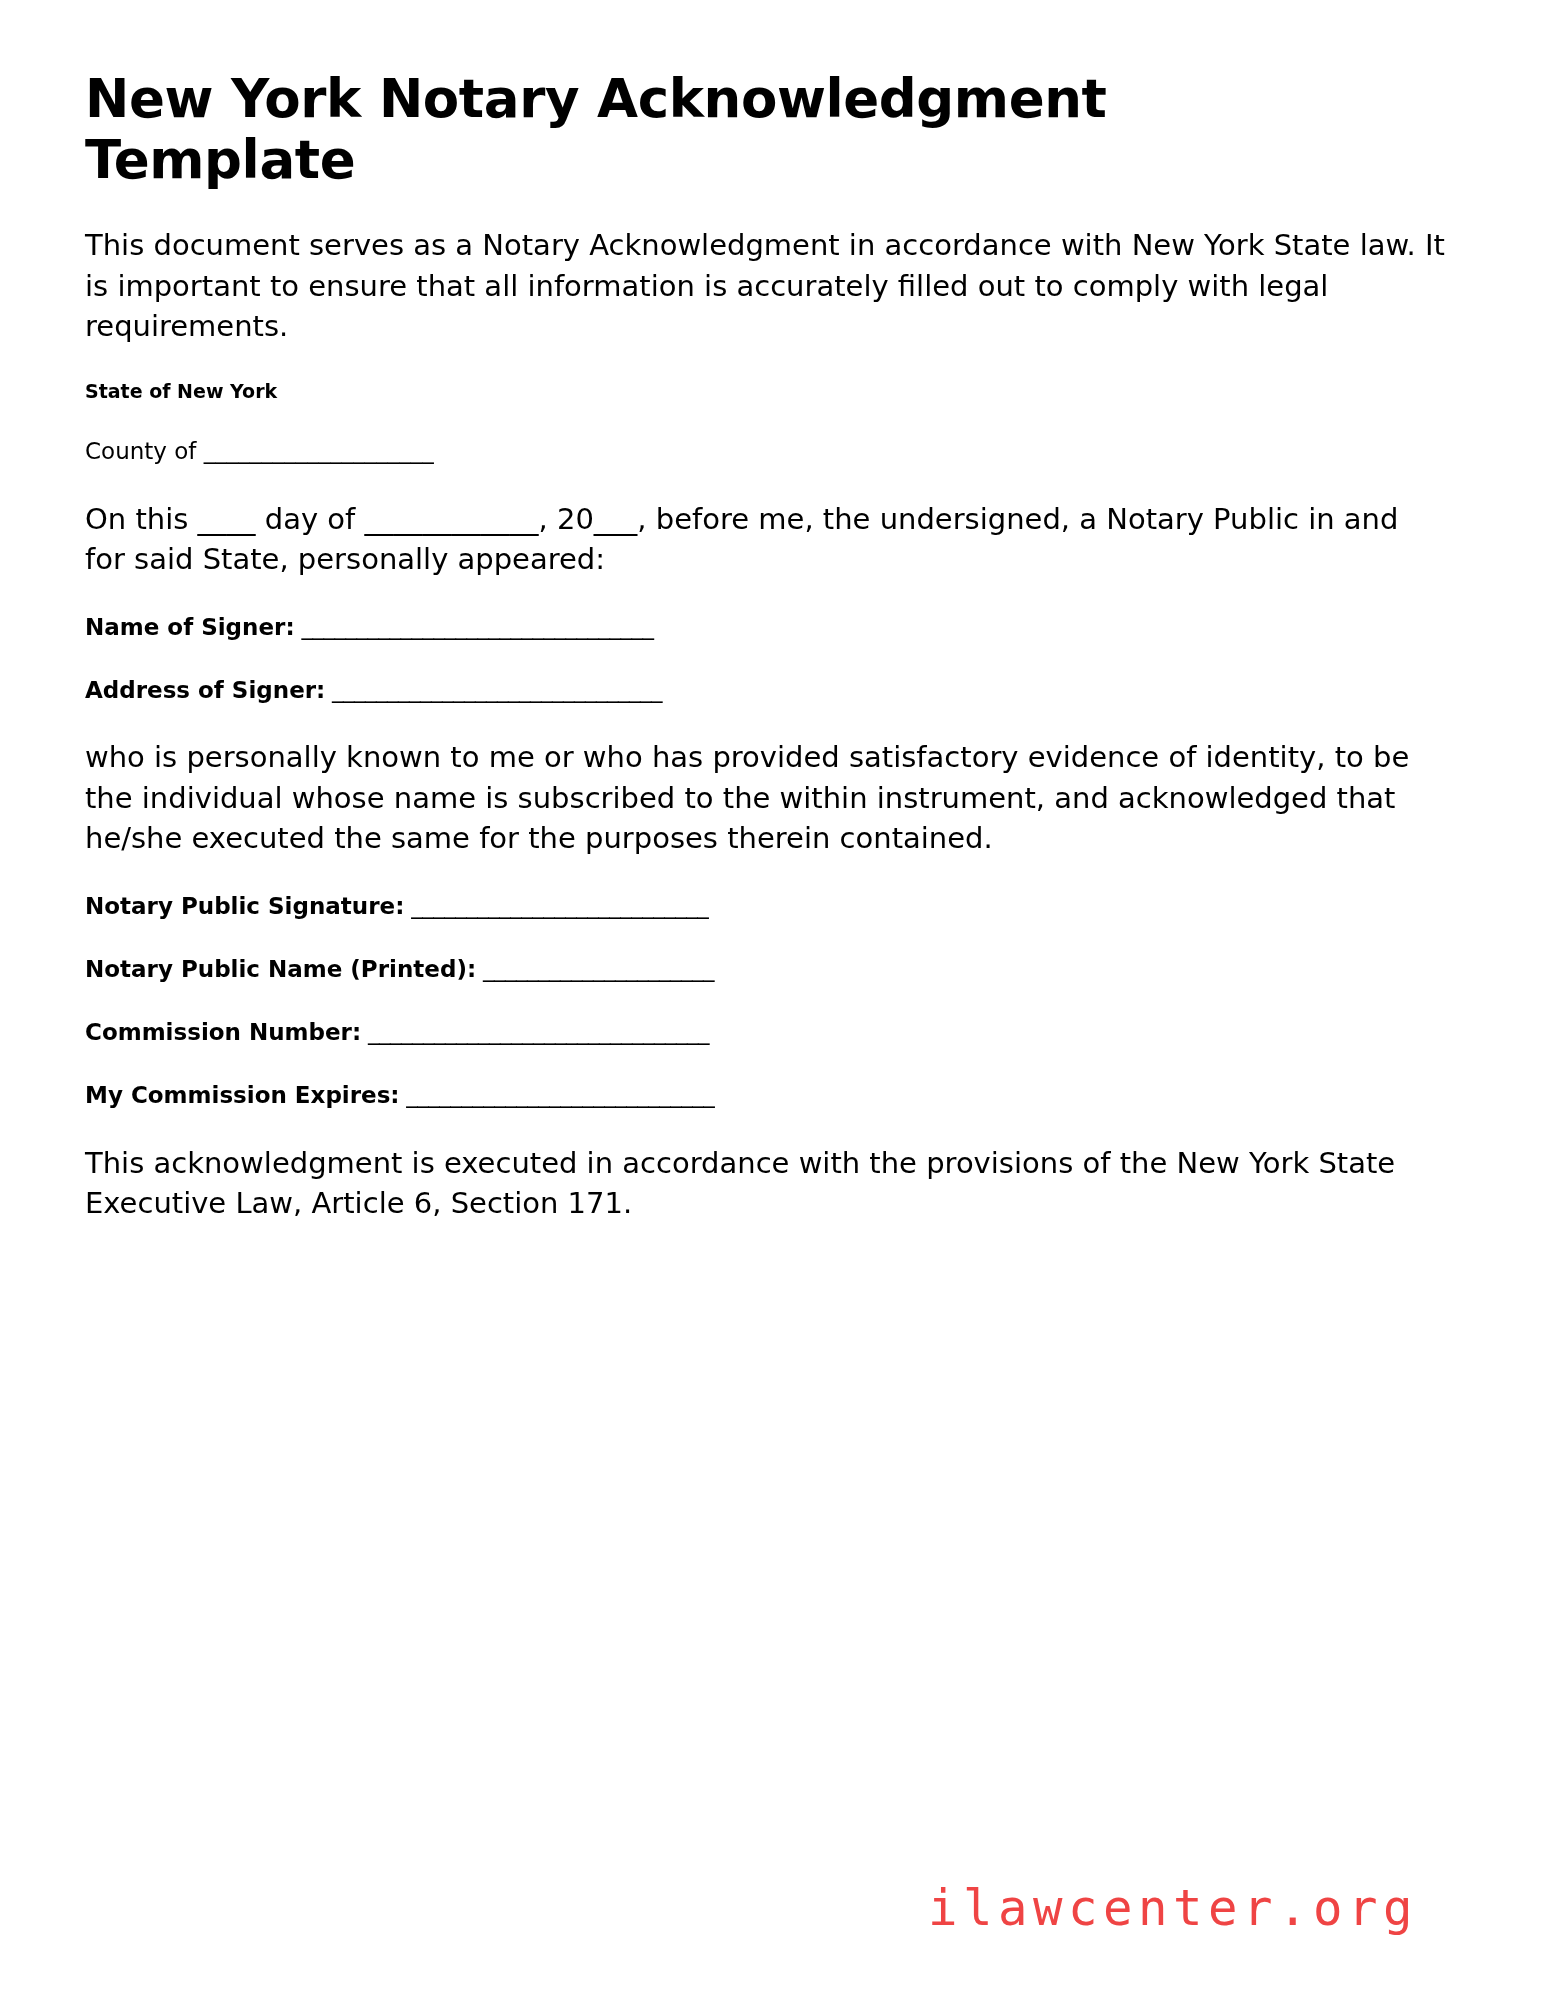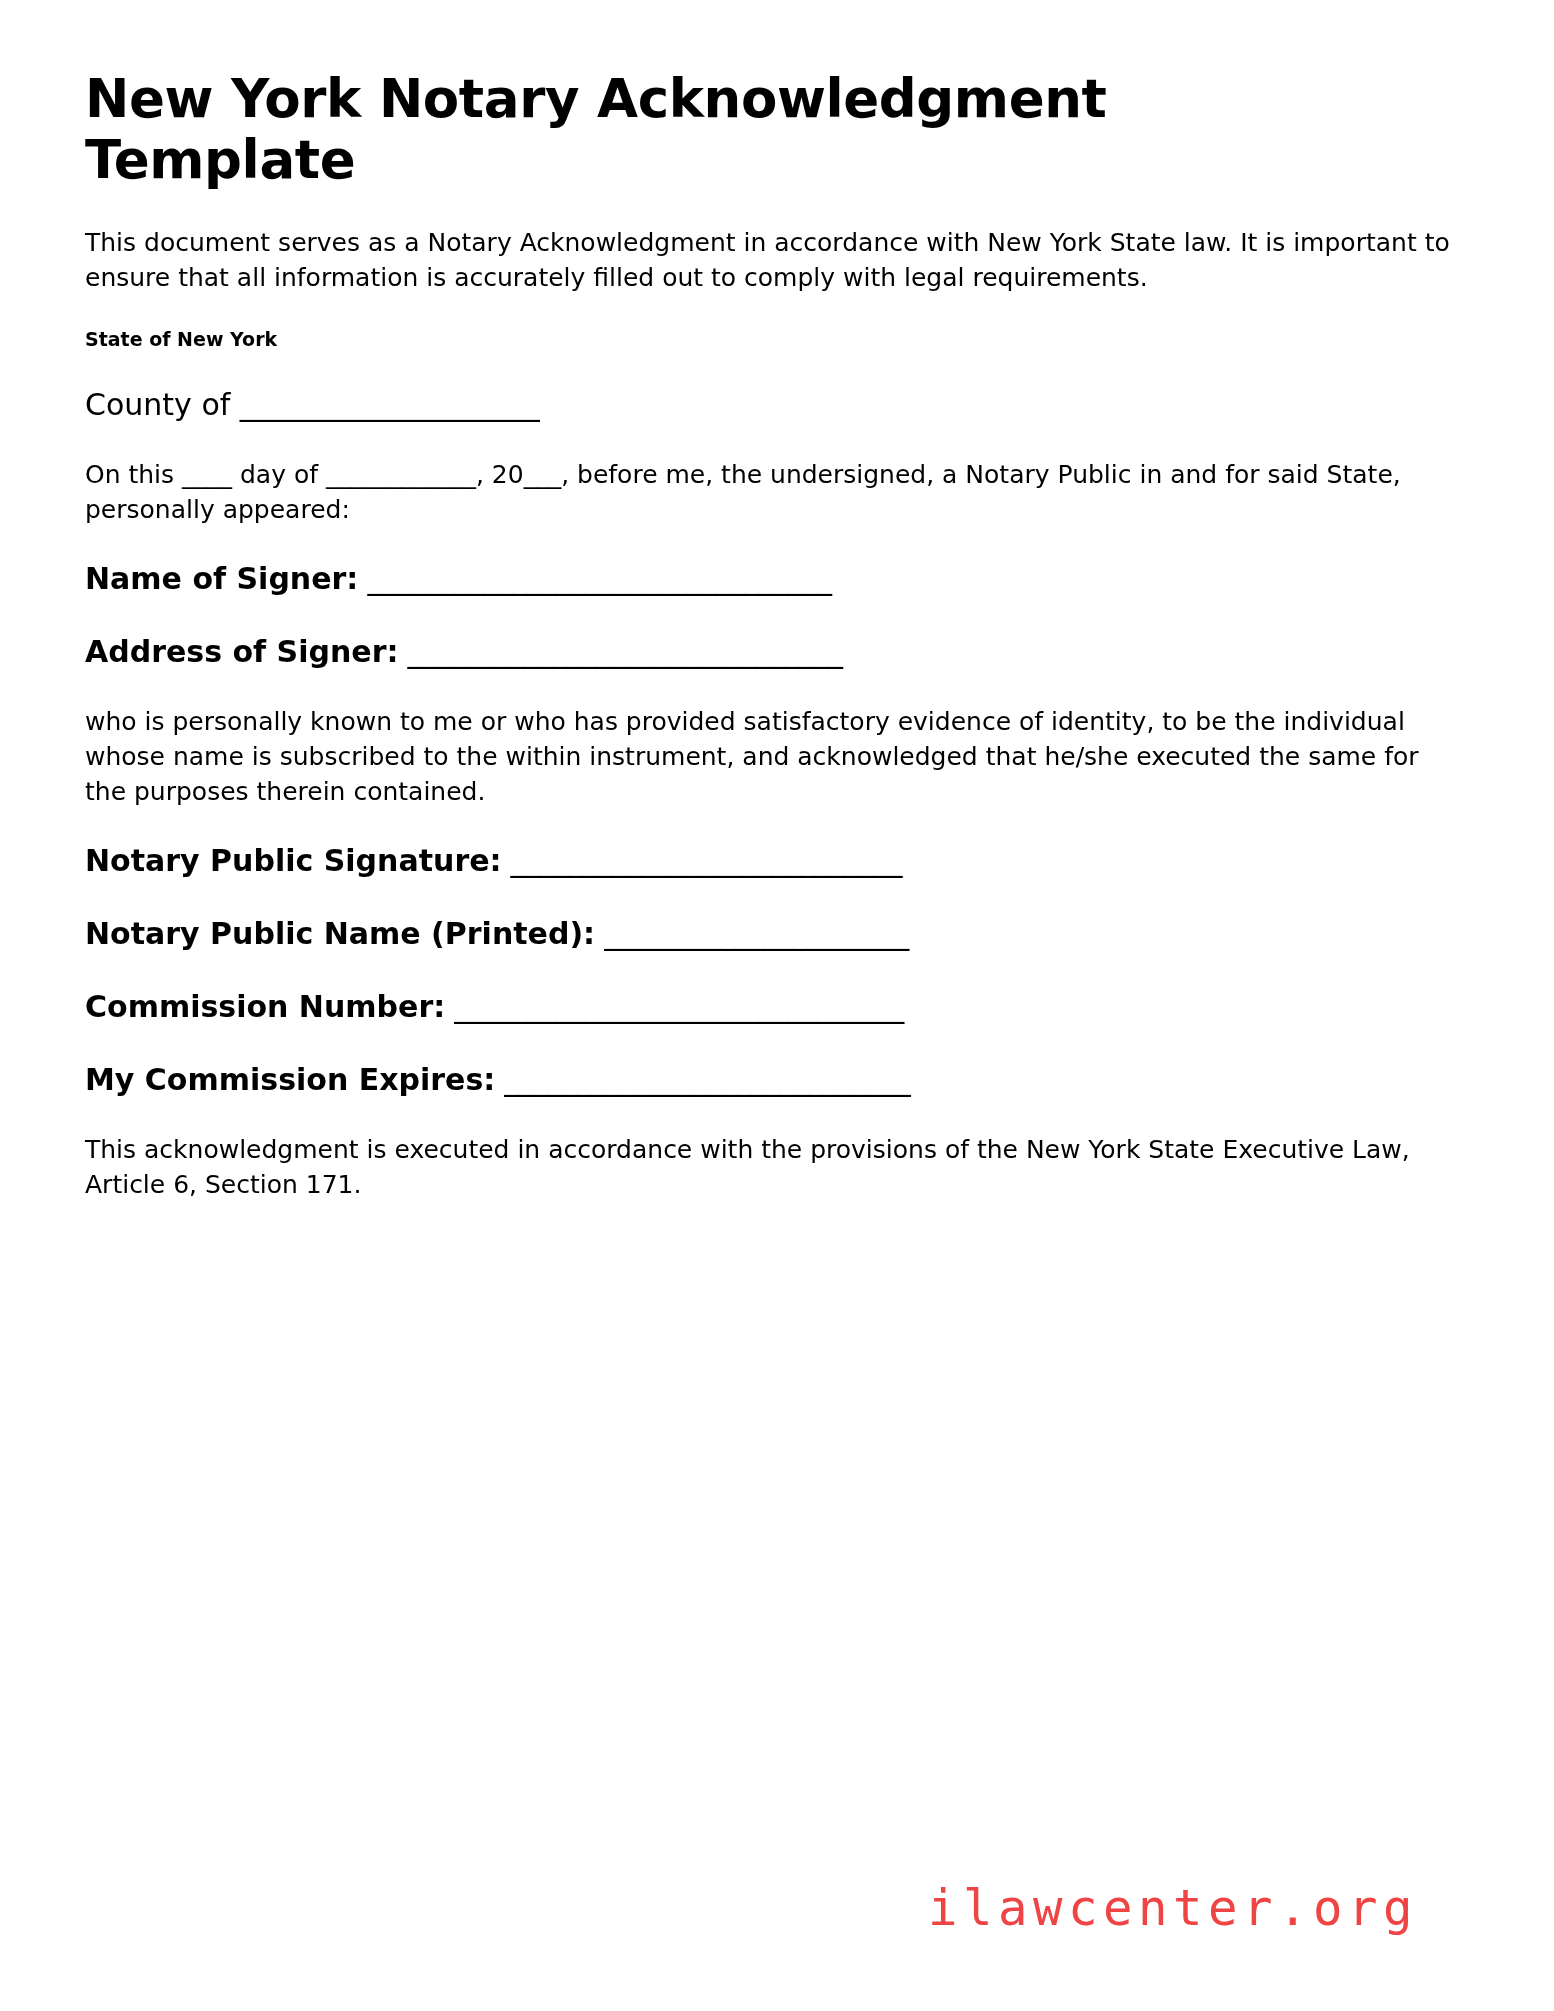--- a/index.html
+++ b/index.html
@@ -34,40 +34,40 @@
   .doc-title {
     font-size: 53px;
     font-weight: bold;
     line-height: 1.16;
     letter-spacing: -0.4px;
     margin: 0 0 34px 0;
     max-width: 1190px;
   }
 
   p.para {
-    font-size: 25px;
+    font-size: 29px;
     line-height: 1.40;
     margin: 0 0 31px 0;
     max-width: 1370px;
   }
 
   p.para.tight {
     max-width: 1355px;
   }
 
   .bold-line {
     font-size: 19px;
     font-weight: bold;
     line-height: 1.40;
     margin: 0 0 31px 0;
     white-space: nowrap;
   }
 
   .field-line {
-    font-size: 30px;
+    font-size: 23px;
     line-height: 1.40;
     margin: 4px 0 31px 0;
     white-space: nowrap;
   }
 
   .field-line .lbl {
     font-weight: bold;
   }
 
   .blank {

